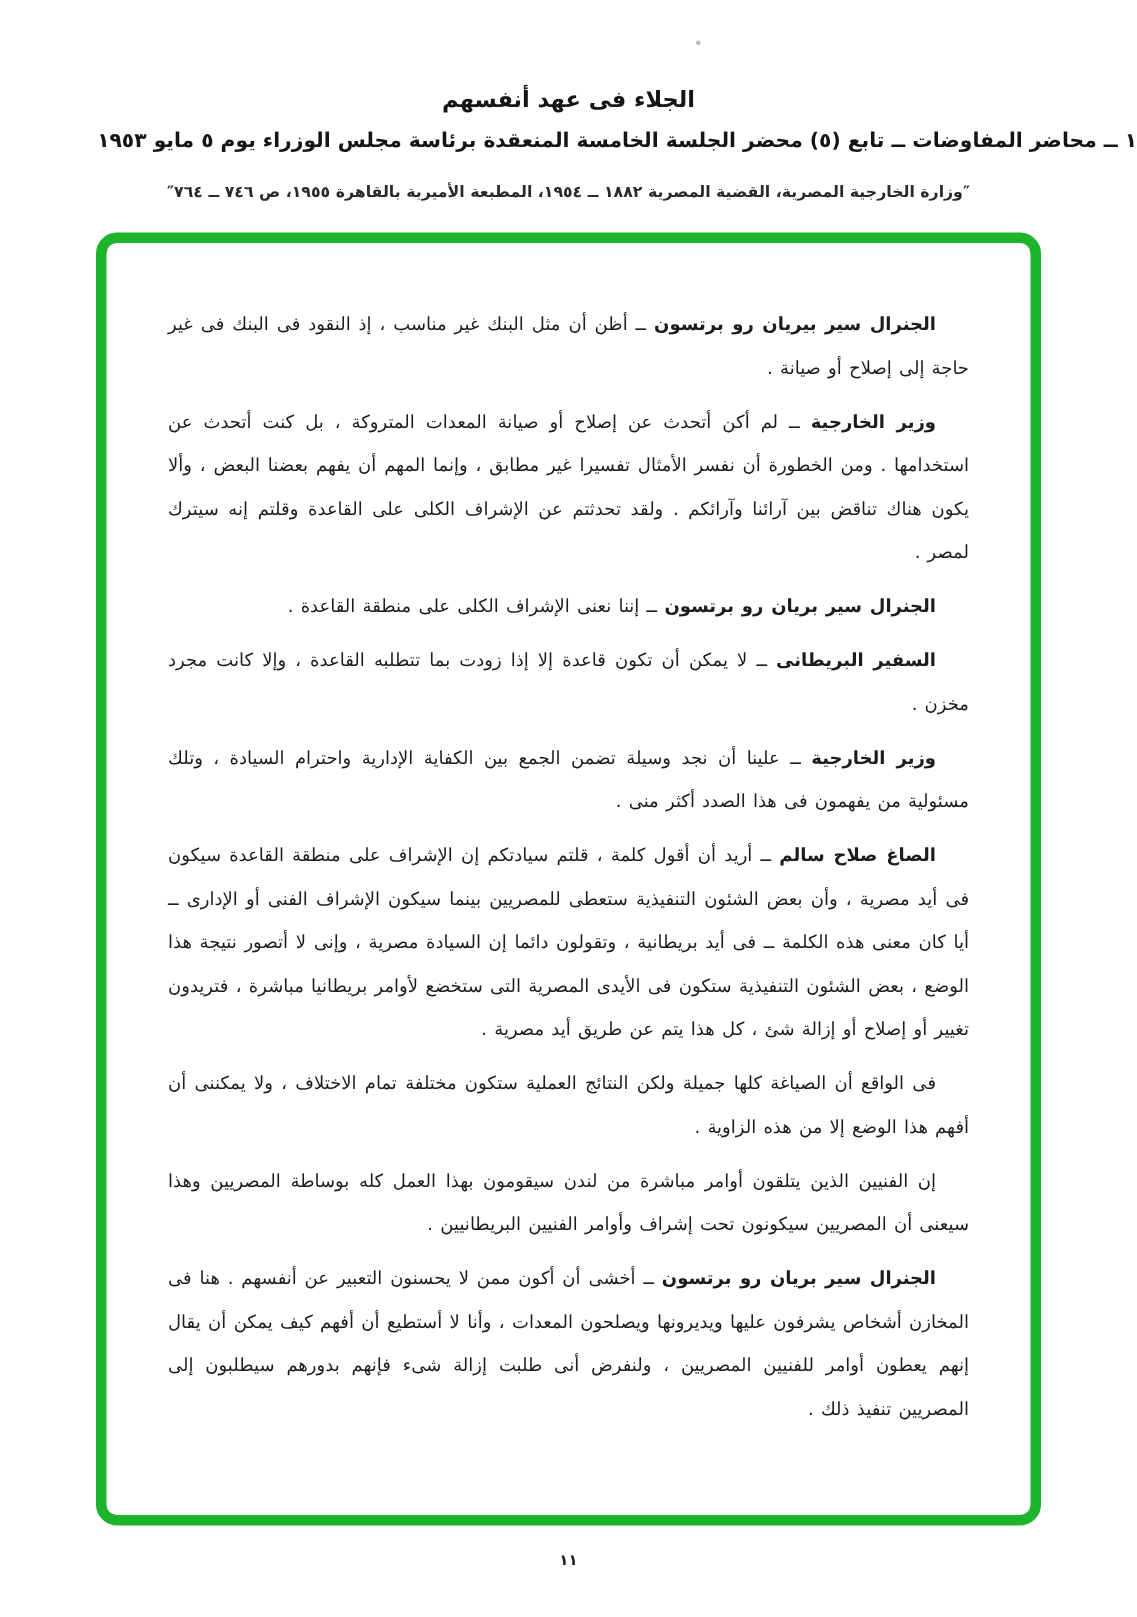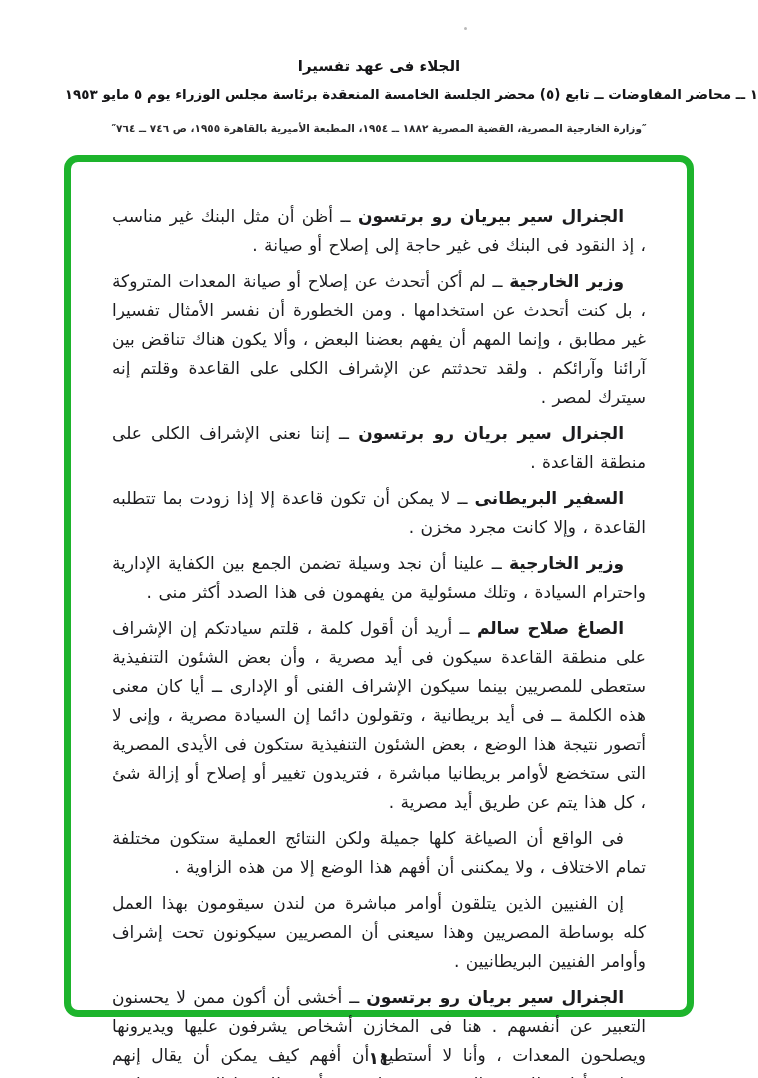--- a/index.html
+++ b/index.html
@@ -51,49 +51,49 @@
     margin: 21px auto 0 auto;
     width: 630px;
     height: 862px;
     border: 7px solid #1db42c;
     border-radius: 14px;
     padding: 40px 41px 0 41px;
     background: #ffffff;
   }
   .body-text { direction: rtl; }
   .body-text p {
-    font-size: 17px;
+    font-size: 12px;
     line-height: 29px;
     text-align: justify;
     text-indent: 22px;
     margin-bottom: 7px;
     color: #1c1c1e;
     word-spacing: 1px;
   }
   .speaker { font-weight: bold; }
   .speaker:empty { display: none; }
   .page-number {
     position: absolute;
-    bottom: 10px; left: 0; right: 0;
+    bottom: 32px; left: 0; right: 0;
     text-align: center;
-    font-size: 17px;
+    font-size: 10px;
     font-weight: bold;
     color: #1c1c1e;
     direction: rtl;
   }
 </style>
 </head>
 <body>
 
 <div class="page">
 
   <div class="speck"></div>
 
   <div class="header">
-    <div class="doc-title">الجلاء فى عهد تفسيرا</div>
+    <div class="doc-title">الجلاء فى عهد أنفسهم</div>
     <div class="section-line">١ ــ محاضر المفاوضات ــ تابع (٥) محضر الجلسة الخامسة المنعقدة برئاسة مجلس الوزراء يوم ٥ مايو ١٩٥٣</div>
     <div class="citation-line">″وزارة الخارجية المصرية، القضية المصرية ١٨٨٢ ــ ١٩٥٤، المطبعة الأميرية بالقاهرة ١٩٥٥، ص ٧٤٦ ــ ٧٦٤″</div>
   </div>
 
   <div class="highlight-frame" style="border-color:#1db42c">
     <div class="body-text">
 
       <p>
         <span class="speaker">الجنرال سير بيريان رو برتسون</span>
         <span>ــ أظن أن مثل البنك غير مناسب ، إذ النقود فى البنك فى غير حاجة إلى إصلاح أو صيانة .</span>

